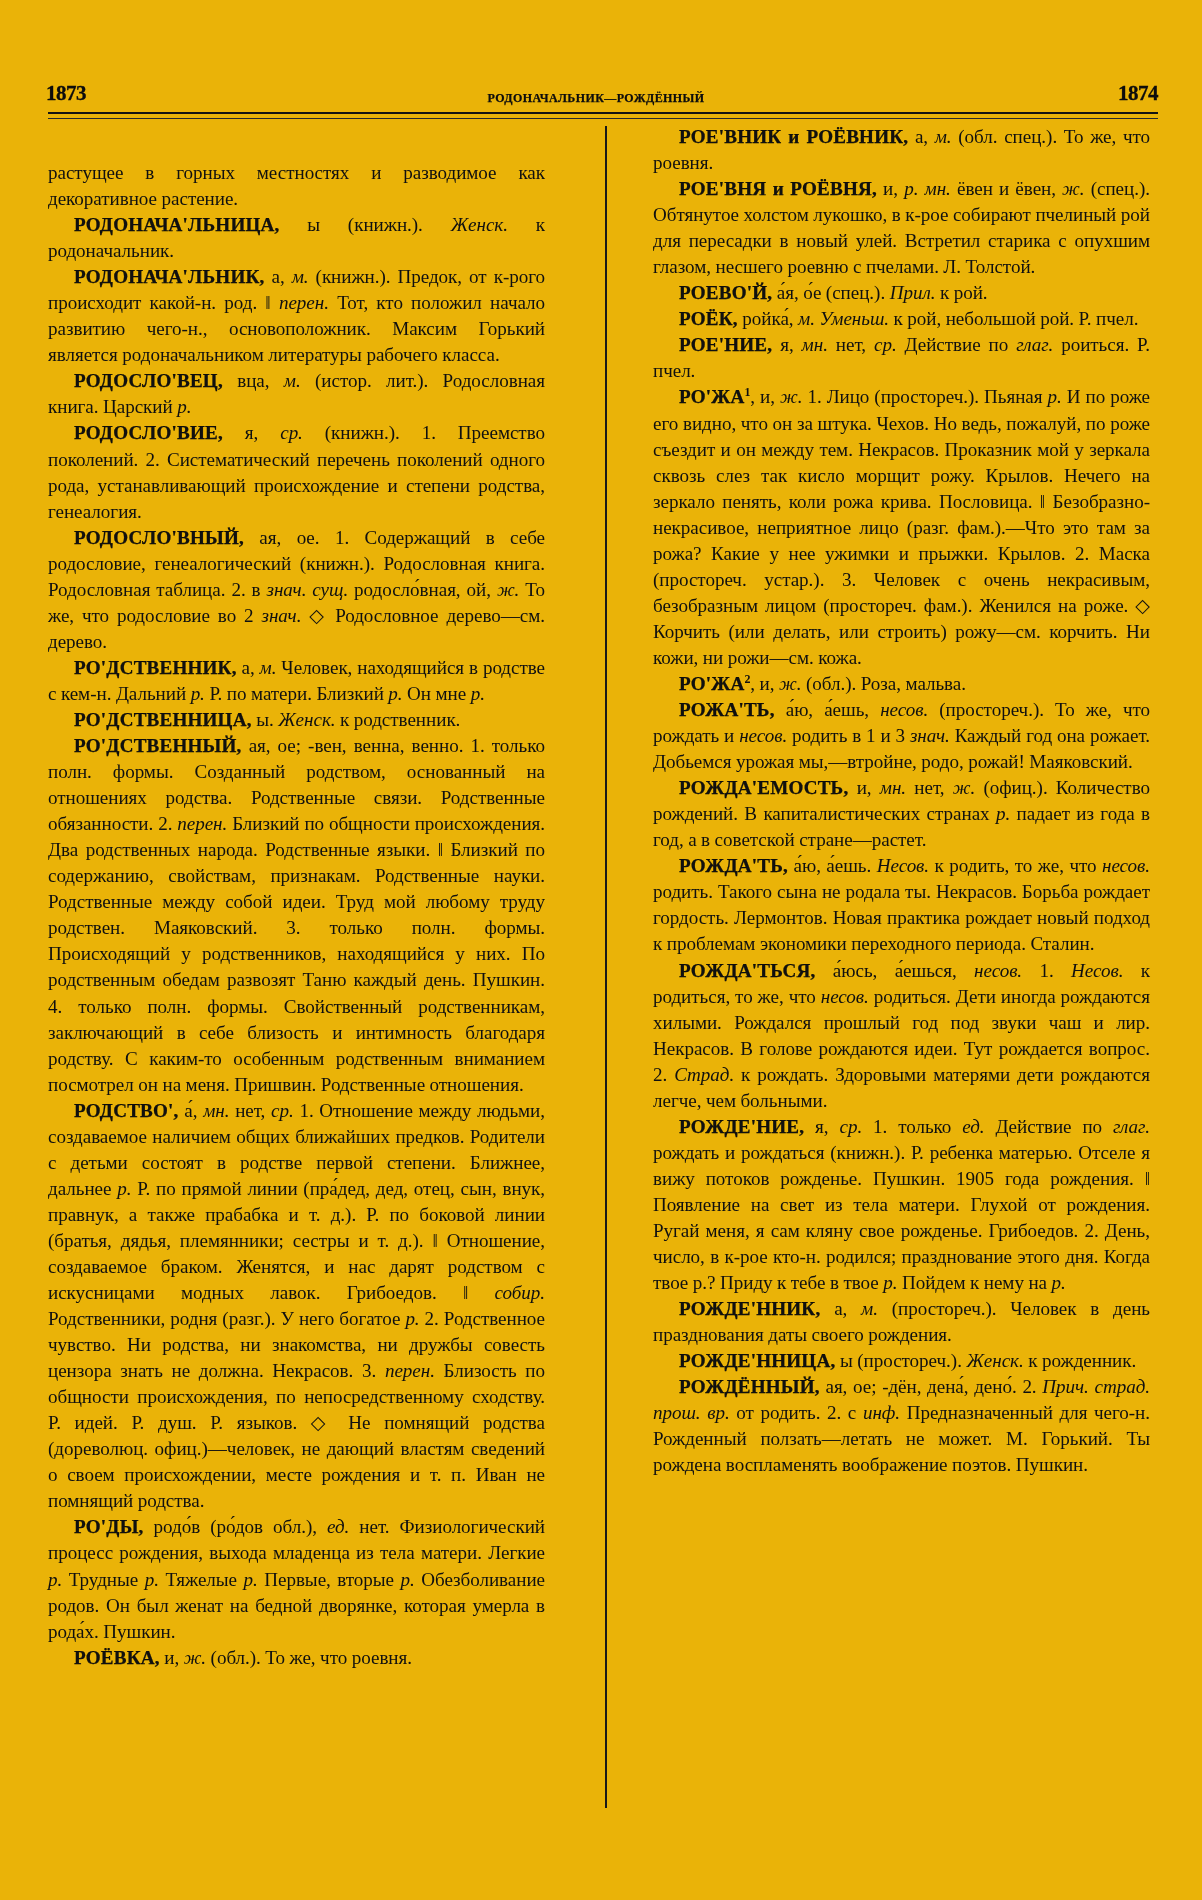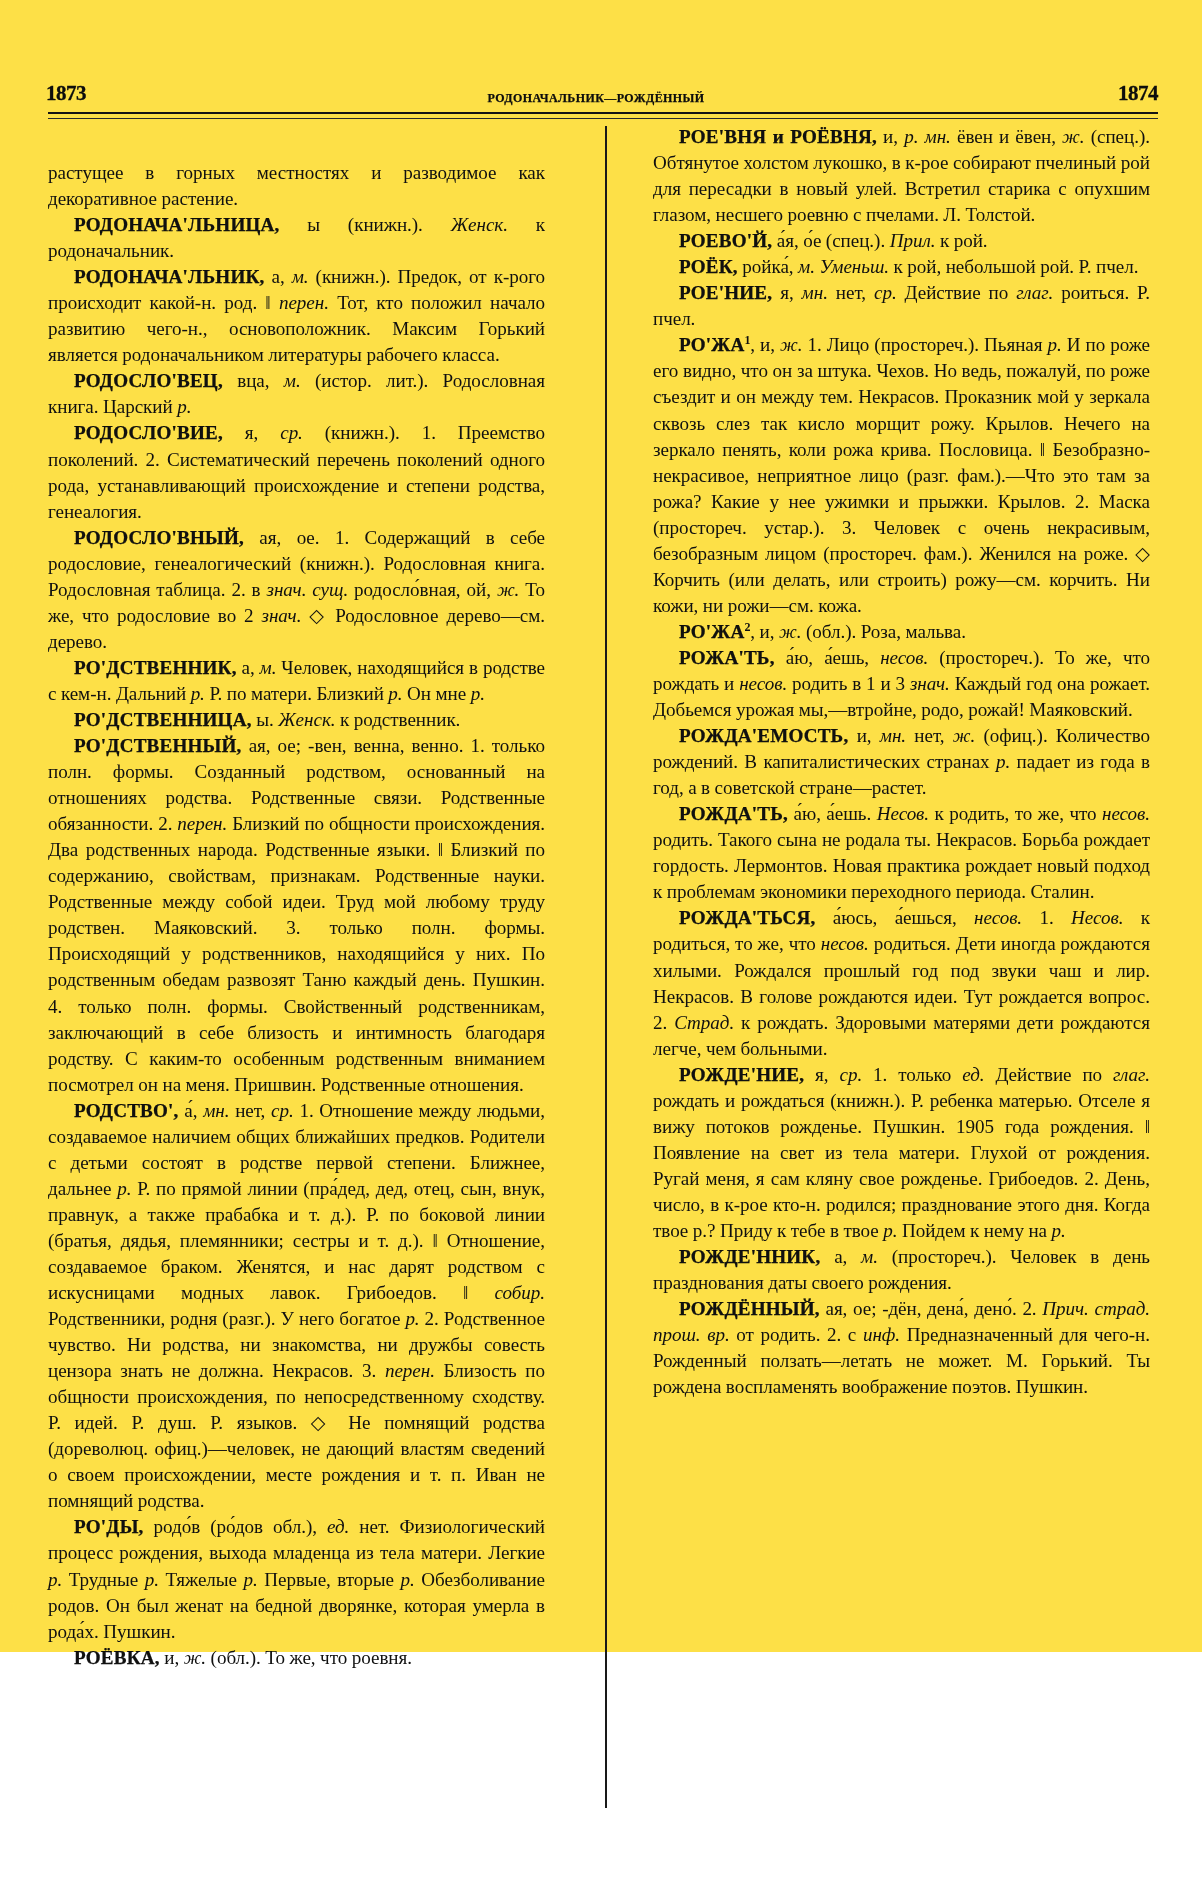--- a/index.html
+++ b/index.html
@@ -11,22 +11,22 @@
     width: 1202px;
     height: 1900px;
     font-family: "Liberation Serif", "DejaVu Serif", serif;
     color: #0a0a0a;
     overflow: hidden;
   }
 
   .page {
     position: relative;
     width: 1202px;
-    height: 1652px;
-    background: #fde047;
+    height: 1900px;
+    background: #eab308;
     box-sizing: border-box;
     padding: 0;
   }
 
   
   .runhead {
     position: absolute;
     left: 46px;
     top: 66px;
     width: 1112px;
@@ -135,29 +135,31 @@
         <p class="par indent"><span class="hw">РОДОСЛО'ВНЫЙ,</span><span><span> ая, ое. 1. Содержащий в себе родословие, генеалогический (книжн.). Родословная книга. Родословная таблица. 2. в </span><span class="it">знач. сущ. </span><span>родосло́вная, ой, </span><span class="it">ж. </span><span>То же, что родословие во 2 </span><span class="it">знач. </span><span>◇ Родословное дерево—см. дерево.</span></span></p>
         <p class="par indent"><span class="hw">РО'ДСТВЕННИК,</span><span><span> а, </span><span class="it">м. </span><span>Человек, находящийся в родстве с кем-н. Дальний </span><span class="it">р. </span><span>Р. по матери. Близкий </span><span class="it">р. </span><span>Он мне </span><span class="it">р.</span></span></p>
         <p class="par indent"><span class="hw">РО'ДСТВЕННИЦА,</span><span><span> ы. </span><span class="it">Женск. </span><span>к родственник.</span></span></p>
         <p class="par indent"><span class="hw">РО'ДСТВЕННЫЙ,</span><span><span> ая, ое; -вен, венна, венно. 1. только полн. формы. Созданный родством, основанный на отношениях родства. Родственные связи. Родственные обязанности. 2. </span><span class="it">перен. </span><span>Близкий по общности происхождения. Два родственных народа. Родственные языки. ‖ Близкий по содержанию, свойствам, признакам. Родственные науки. Родственные между собой идеи. Труд мой любому труду родствен. Маяковский. 3. только полн. формы. Происходящий у родственников, находящийся у них. По родственным обедам развозят Таню каждый день. Пушкин. 4. только полн. формы. Свойственный родственникам, заключающий в себе близость и интимность благодаря родству. С каким-то особенным родственным вниманием посмотрел он на меня. Пришвин. Родственные отношения.</span></span></p>
         <p class="par indent"><span class="hw">РОДСТВО',</span><span><span> а́, </span><span class="it">мн. </span><span>нет, </span><span class="it">ср. </span><span>1. Отношение между людьми, создаваемое наличием общих ближайших предков. Родители с детьми состоят в родстве первой степени. Ближнее, дальнее </span><span class="it">р. </span><span>Р. по прямой линии (пра́дед, дед, отец, сын, внук, правнук, а также прабабка и т. д.). Р. по боковой линии (братья, дядья, племянники; сестры и т. д.). ‖ Отношение, создаваемое браком. Женятся, и нас дарят родством с искусницами модных лавок. Грибоедов. ‖ </span><span class="it">собир. </span><span>Родственники, родня (разг.). У него богатое </span><span class="it">р. </span><span>2. Родственное чувство. Ни родства, ни знакомства, ни дружбы совесть цензора знать не должна. Некрасов. 3. </span><span class="it">перен. </span><span>Близость по общности происхождения, по непосредственному сходству. Р. идей. Р. душ. Р. языков. ◇ Не помнящий родства (дореволюц. офиц.)—человек, не дающий властям сведений о своем происхождении, месте рождения и т. п. Иван не помнящий родства.</span></span></p>
         <p class="par indent"><span class="hw">РО'ДЫ,</span><span><span> родо́в (ро́дов обл.), </span><span class="it">ед. </span><span>нет. Физиологический процесс рождения, выхода младенца из тела матери. Легкие </span><span class="it">р. </span><span>Трудные </span><span class="it">р. </span><span>Тяжелые </span><span class="it">р. </span><span>Первые, вторые </span><span class="it">р. </span><span>Обезболивание родов. Он был женат на бедной дворянке, которая умерла в рода́х. Пушкин.</span></span></p>
         <p class="par indent"><span class="hw">РОЁВКА,</span><span><span> и, </span><span class="it">ж. </span><span>(обл.). То же, что роевня.</span></span></p>
       </div>
     <div class="divider"></div>
     <div class="col right" id="col-right">
+        <p class="par indent"><span class="hw">РОЕ'ВНИК и РОЁВНИК,</span><span><span> а, </span><span class="it">м. </span><span>(обл. спец.). То же, что роевня.</span></span></p>
         <p class="par indent"><span class="hw">РОЕ'ВНЯ и РОЁВНЯ,</span><span><span> и, </span><span class="it">р. мн. </span><span>ёвен и ёвен, </span><span class="it">ж. </span><span>(спец.). Обтянутое холстом лукошко, в к-рое собирают пчелиный рой для пересадки в новый улей. Встретил старика с опухшим глазом, несшего роевню с пчелами. Л. Толстой.</span></span></p>
         <p class="par indent"><span class="hw">РОЕВО'Й,</span><span><span> а́я, о́е (спец.). </span><span class="it">Прил. </span><span>к рой.</span></span></p>
         <p class="par indent"><span class="hw">РОЁК,</span><span><span> ройка́, </span><span class="it">м. Уменьш. </span><span>к рой, небольшой рой. Р. пчел.</span></span></p>
         <p class="par indent"><span class="hw">РОЕ'НИЕ,</span><span><span> я, </span><span class="it">мн. </span><span>нет, </span><span class="it">ср. </span><span>Действие по </span><span class="it">глаг. </span><span>роиться. Р. пчел.</span></span></p>
         <p class="par indent"><span class="hw">РО'ЖА</span><sup class="hom">1</sup><span><span>, и, </span><span class="it">ж. </span><span>1. Лицо (простореч.). Пьяная </span><span class="it">р. </span><span>И по роже его видно, что он за штука. Чехов. Но ведь, пожалуй, по роже съездит и он между тем. Некрасов. Проказник мой у зеркала сквозь слез так кисло морщит рожу. Крылов. Нечего на зеркало пенять, коли рожа крива. Пословица. ‖ Безобразно-некрасивое, неприятное лицо (разг. фам.).—Что это там за рожа? Какие у нее ужимки и прыжки. Крылов. 2. Маска (простореч. устар.). 3. Человек с очень некрасивым, безобразным лицом (простореч. фам.). Женился на роже. ◇ Корчить (или делать, или строить) рожу—см. корчить. Ни кожи, ни рожи—см. кожа.</span></span></p>
         <p class="par indent"><span class="hw">РО'ЖА</span><sup class="hom">2</sup><span><span>, и, </span><span class="it">ж. </span><span>(обл.). Роза, мальва.</span></span></p>
         <p class="par indent"><span class="hw">РОЖА'ТЬ,</span><span><span> а́ю, а́ешь, </span><span class="it">несов. </span><span>(простореч.). То же, что рождать и </span><span class="it">несов. </span><span>родить в 1 и 3 </span><span class="it">знач. </span><span>Каждый год она рожает. Добьемся урожая мы,—втройне, родо, рожай! Маяковский.</span></span></p>
         <p class="par indent"><span class="hw">РОЖДА'ЕМОСТЬ,</span><span><span> и, </span><span class="it">мн. </span><span>нет, </span><span class="it">ж. </span><span>(офиц.). Количество рождений. В капиталистических странах </span><span class="it">р. </span><span>падает из года в год, а в советской стране—растет.</span></span></p>
         <p class="par indent"><span class="hw">РОЖДА'ТЬ,</span><span><span> а́ю, а́ешь. </span><span class="it">Несов. </span><span>к родить, то же, что </span><span class="it">несов. </span><span>родить. Такого сына не родала ты. Некрасов. Борьба рождает гордость. Лермонтов. Новая практика рождает новый подход к проблемам экономики переходного периода. Сталин.</span></span></p>
         <p class="par indent"><span class="hw">РОЖДА'ТЬСЯ,</span><span><span> а́юсь, а́ешься, </span><span class="it">несов. </span><span>1. </span><span class="it">Несов. </span><span>к родиться, то же, что </span><span class="it">несов. </span><span>родиться. Дети иногда рождаются хилыми. Рождался прошлый год под звуки чаш и лир. Некрасов. В голове рождаются идеи. Тут рождается вопрос. 2. </span><span class="it">Страд. </span><span>к рождать. Здоровыми матерями дети рождаются легче, чем больными.</span></span></p>
         <p class="par indent"><span class="hw">РОЖДЕ'НИЕ,</span><span><span> я, </span><span class="it">ср. </span><span>1. только </span><span class="it">ед. </span><span>Действие по </span><span class="it">глаг. </span><span>рождать и рождаться (книжн.). Р. ребенка матерью. Отселе я вижу потоков рожденье. Пушкин. 1905 года рождения. ‖ Появление на свет из тела матери. Глухой от рождения. Ругай меня, я сам кляну свое рожденье. Грибоедов. 2. День, число, в к-рое кто-н. родился; празднование этого дня. Когда твое р.? Приду к тебе в твое </span><span class="it">р. </span><span>Пойдем к нему на </span><span class="it">р.</span></span></p>
         <p class="par indent"><span class="hw">РОЖДЕ'ННИК,</span><span><span> а, </span><span class="it">м. </span><span>(простореч.). Человек в день празднования даты своего рождения.</span></span></p>
+        <p class="par indent"><span class="hw">РОЖДЕ'ННИЦА,</span><span><span> ы (простореч.). </span><span class="it">Женск. </span><span>к рожденник.</span></span></p>
         <p class="par indent"><span class="hw">РОЖДЁННЫЙ,</span><span><span> ая, ое; -дён, дена́, дено́. 2. </span><span class="it">Прич. страд. прош. вр. </span><span>от родить. 2. с </span><span class="it">инф. </span><span>Предназначенный для чего-н. Рожденный ползать—летать не может. М. Горький. Ты рождена воспламенять воображение поэтов. Пушкин.</span></span></p>
       </div>
   </div>
 
 </div>
 
 </body></html>

